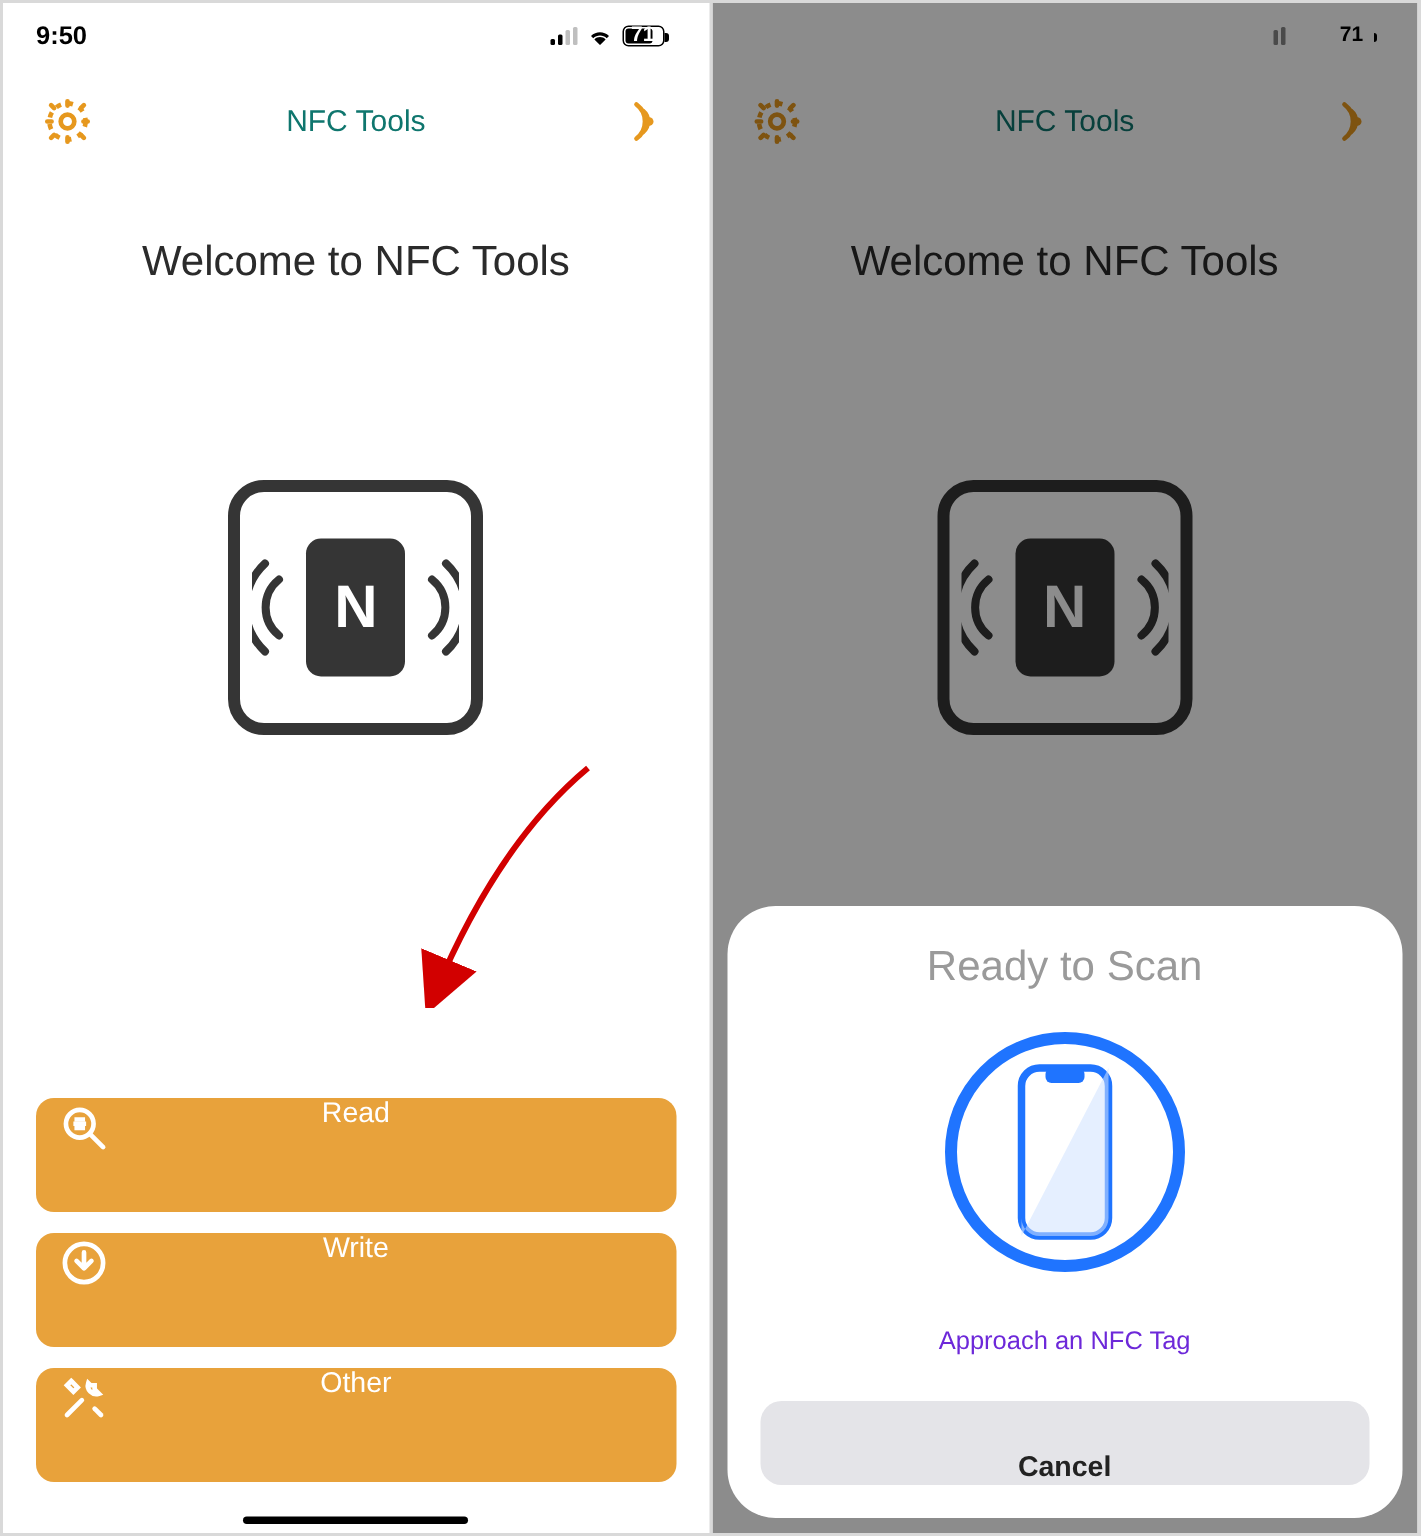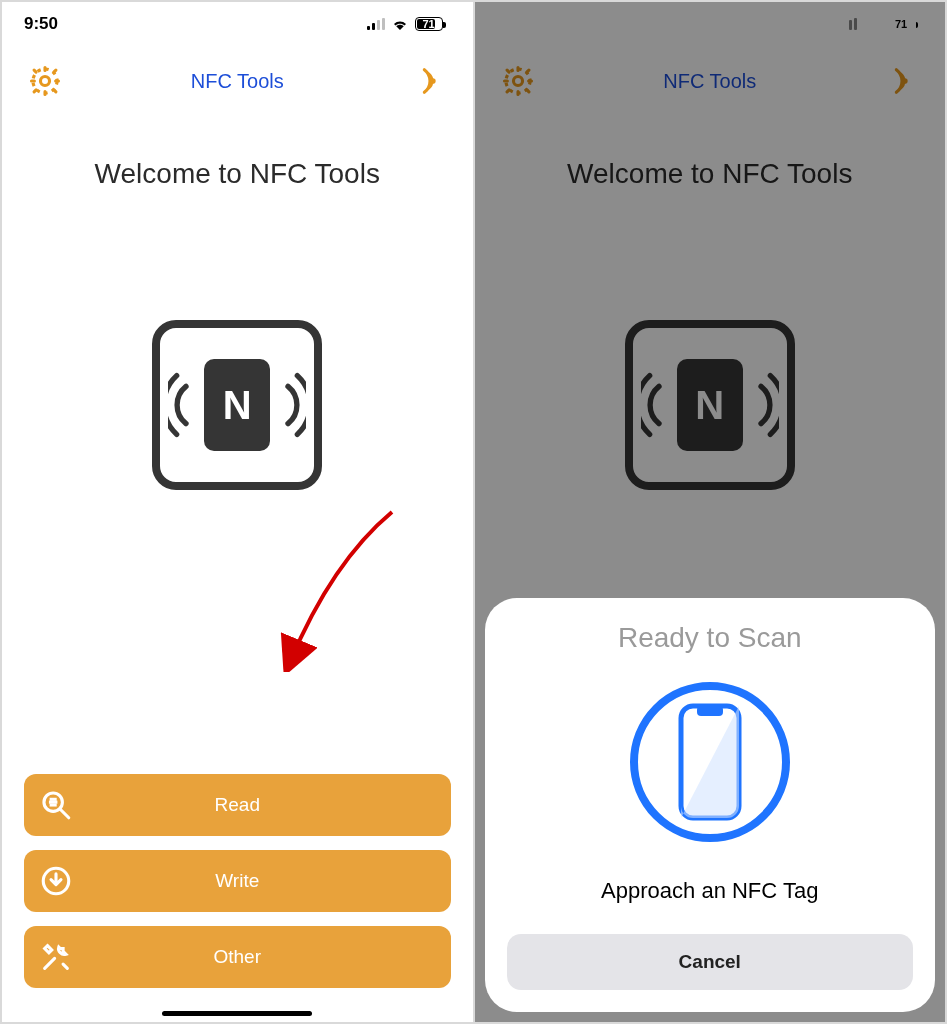--- a/index.html
+++ b/index.html
@@ -37,35 +37,35 @@
   .sig-bars span:nth-child(1){height:4px;}
   .sig-bars span:nth-child(2){height:7px;}
   .sig-bars span:nth-child(3){height:10px;background:#bfbfbf;}
   .sig-bars span:nth-child(4){height:12px;background:#bfbfbf;}
   .battery {
     position: relative;
     width: 28px; height: 14px;
     border: 1.5px solid #000;
     border-radius: 4px;
     display:flex;align-items:flex-end;justify-content:center;
-    font-size:11px;font-weight:700;
+    font-size:14px;font-weight:700;
   }
   .battery::after{
     content:"";position:absolute;right:-4px;top:4px;width:2.5px;height:6px;background:#000;border-radius:0 2px 2px 0;
   }
   .battery-fill{position:absolute;left:1px;top:1px;bottom:1px;width:71%;background:#000;border-radius:2px;}
   .battery-text{position:relative;color:#fff;z-index:2;}
   .wifi-icon{width:18px;height:14px;}
 
   
   .app-header {
     display:flex;align-items:center;justify-content:space-between;
     padding: 18px 26px 8px;
   }
-  .app-title { font-size: 20px; color:#1d4ed8; }
+  .app-title { font-size: 20px; color:#0f766e; }
   .gear,.brand{ width:34px;height:34px;color:#e6981e; }
   .welcome {
     text-align:center;
     font-size:28px;
     color:#2b2b2b;
     margin-top: 52px;
     font-weight:400;
   }
 
   
@@ -84,22 +84,22 @@
   }
   .wave{display:flex;flex-direction:column;gap:0;}
   .wave svg{width:28px;height:80px;}
   .wave.left svg{transform:scaleX(-1);}
 
   
   .btn-stack{ margin-top:auto; padding: 0 22px 34px; display:flex;flex-direction:column;gap:14px; }
   .btn{
     background:#e8a23b;
     border-radius:12px;
-    height:62px;
-    display:flex;align-items:center;
+    height:76px;
+    display:flex;align-items:flex-start;
     color:#fff;font-size:19px;
     position:relative;
     cursor:pointer;
   }
   .btn .icon{width:40px;height:40px;margin-left:12px;flex-shrink:0;display:flex;align-items:center;justify-content:center;}
   .btn .label{position:absolute;left:0;right:0;text-align:center;}
 
   
   .arrow{
     position:absolute;
@@ -125,24 +125,24 @@
     padding: 24px 22px 22px;
     z-index:20;
     display:flex;flex-direction:column;align-items:center;
   }
   .sheet-title{font-size:28px;color:#9a9a9a;font-weight:400;margin-bottom:28px;}
   .scan-circle{
     width:160px;height:160px;border:8px solid #1f74ff;border-radius:50%;
     display:flex;align-items:center;justify-content:center;margin-bottom:36px;
   }
   .phone-outline{width:70px;height:120px;}
-  .sheet-msg{font-size:22px;color:#000000;margin-bottom:30px;}
+  .sheet-msg{font-size:17px;color:#6d28d9;margin-bottom:30px;}
   .cancel-btn{
     width:100%;height:56px;background:#e4e4e8;border-radius:14px;
-    display:flex;align-items:center;justify-content:center;
+    display:flex;align-items:flex-end;justify-content:center;
     font-size:19px;font-weight:600;color:#222;cursor:pointer;
   }
 
   .screen.right .status-bar,
   .screen.right .app-header,
   .screen.right .welcome,
   .screen.right .nfc-logo,
   .screen.right .btn-stack { filter: none; }
 </style>
 </head>

